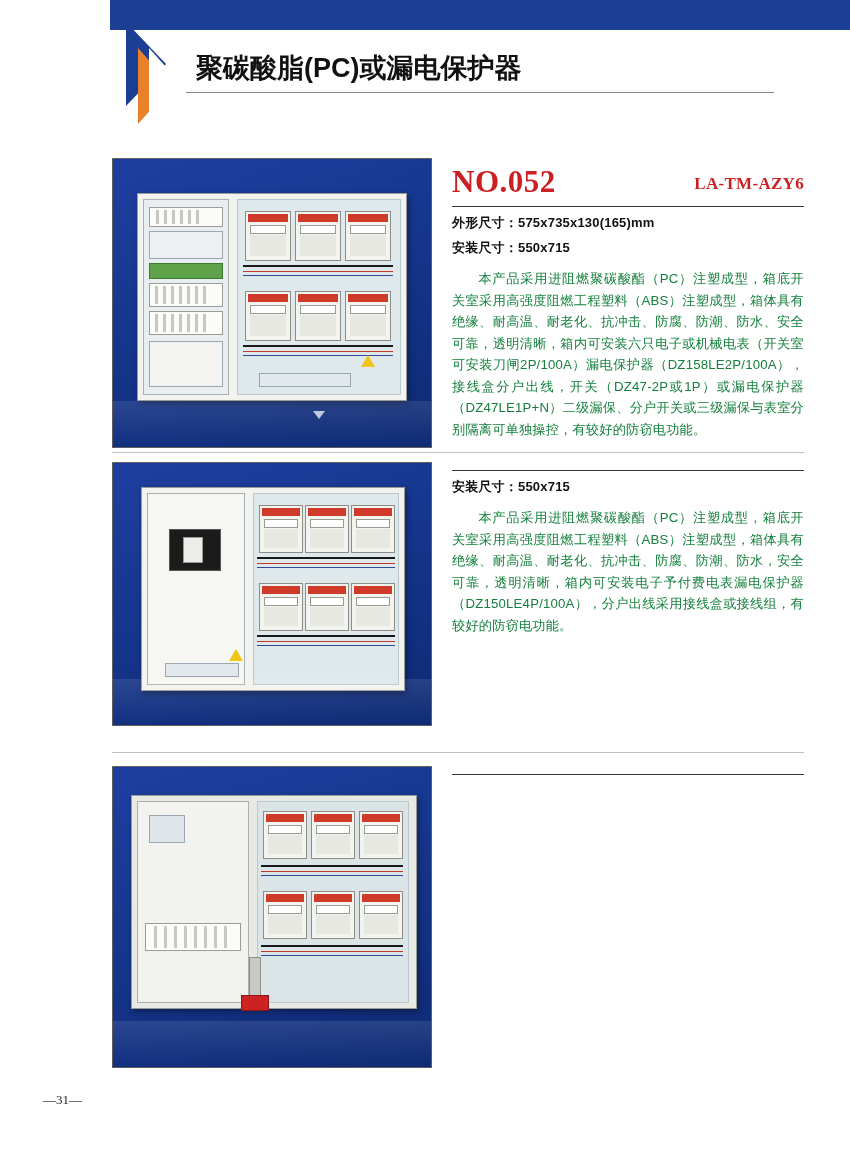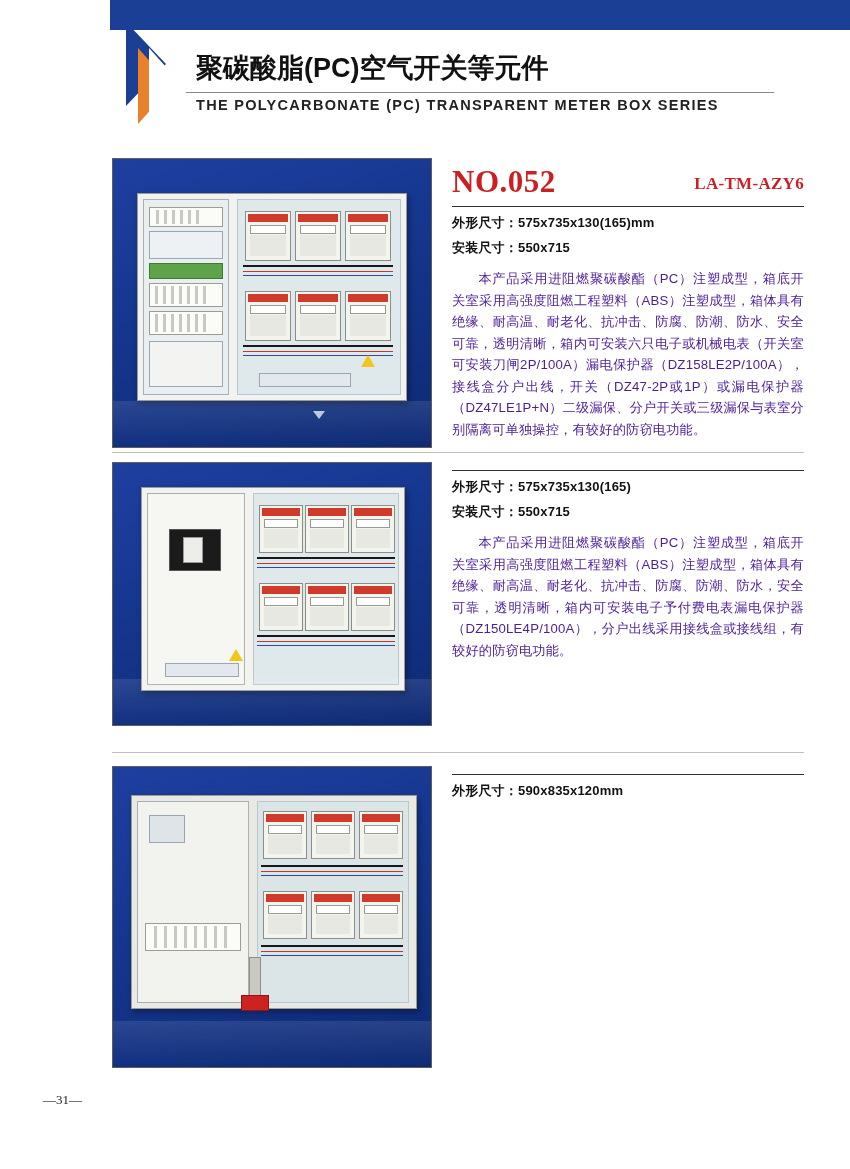--- a/index.html
+++ b/index.html
@@ -213,21 +213,21 @@
     font-weight: bold;
     letter-spacing: 0.2px;
   }
   .dim-line .val {
     font-weight: bold;
   }
   .desc {
     margin-top: 11px;
     font-size: 13.2px;
     line-height: 21.5px;
-    color: #4c1d95;
+    color: #15803d;
     text-align: justify;
     text-justify: inter-ideograph;
     text-indent: 2em;
     letter-spacing: 0.2px;
   }
 
   .divider {
     position: absolute;
     left: 112px;
     width: 692px;
@@ -248,22 +248,21 @@
 </style>
 </head>
 <body>
 
 <div class="header">
   <div class="header-blueband"></div>
   <div class="header-arrow-blue"></div>
   <div class="header-arrow-orange"></div>
   <div class="header-arrow-white"></div>
   <div class="header-rule"></div>
-  <div class="header-title-cn">聚碳酸脂(PC)空气开关等元件</div>
-  <div class="header-title-en">THE POLYCARBONATE (PC) TRANSPARENT METER BOX SERIES</div>
+  <div class="header-title-cn">聚碳酸脂(PC)或漏电保护器</div>
 </div>
 
 <div class="product" style="top:158px;">
 
   <div class="product-photo" style="top:0px; height:288px;">
     <div class="photo-inner">
 
       <div class="box-body" style="left:24px; top:34px; width:268px; height:206px;"></div>
 
       <div class="box-door" style="left:30px; top:40px; width:84px; height:194px;"></div>
@@ -413,23 +412,20 @@
 
       <div class="warn-tri" style="left:116px; top:186px;"></div>
       <div class="label-sticker" style="left:52px; top:200px; width:72px; height:12px; background:#e2e8ee;"></div>
       <div class="reflect"></div>
     </div>
   </div>
 
   <div class="info" style="top:6px;">
     <div class="dim-rule"></div>
     <div class="dim-line">
-      <span>外形尺寸：</span><span class="val">575x735x130(165)</span>
-    </div>
-    <div class="dim-line">
       <span>安装尺寸：</span><span class="val">550x715</span>
     </div>
     <div class="desc">本产品采用进阻燃聚碳酸酯（PC）注塑成型，箱底开关室采用高强度阻燃工程塑料（ABS）注塑成型，箱体具有绝缘、耐高温、耐老化、抗冲击、防腐、防潮、防水，安全可靠，透明清晰，箱内可安装电子予付费电表漏电保护器（DZ150LE4P/100A），分户出线采用接线盒或接线组，有较好的防窃电功能。</div>
   </div>
 </div>
 
 <div class="divider" style="top:752px;"></div>
 
 <div class="product" style="top:766px;">
 
@@ -490,19 +486,16 @@
       <div class="wire-blue" style="left:148px; top:188px; width:142px;"></div>
 
       <div class="label-sticker" style="left:136px; top:190px; width:10px; height:38px; background:#c9c9c2; border-color:#8e8e88;"></div>
       <div class="label-sticker" style="left:128px; top:228px; width:26px; height:14px; background:#cc2222; border-color:#8d1515;"></div>
       <div class="reflect"></div>
     </div>
   </div>
 
   <div class="info" style="top:6px;">
     <div class="dim-rule"></div>
-    <div class="dim-line">
-      <span>外形尺寸：</span><span class="val">590x835x120mm</span>
-    </div>
   </div>
 </div>
 
 <div class="page-number">—31—</div>
 
 </body></html>

